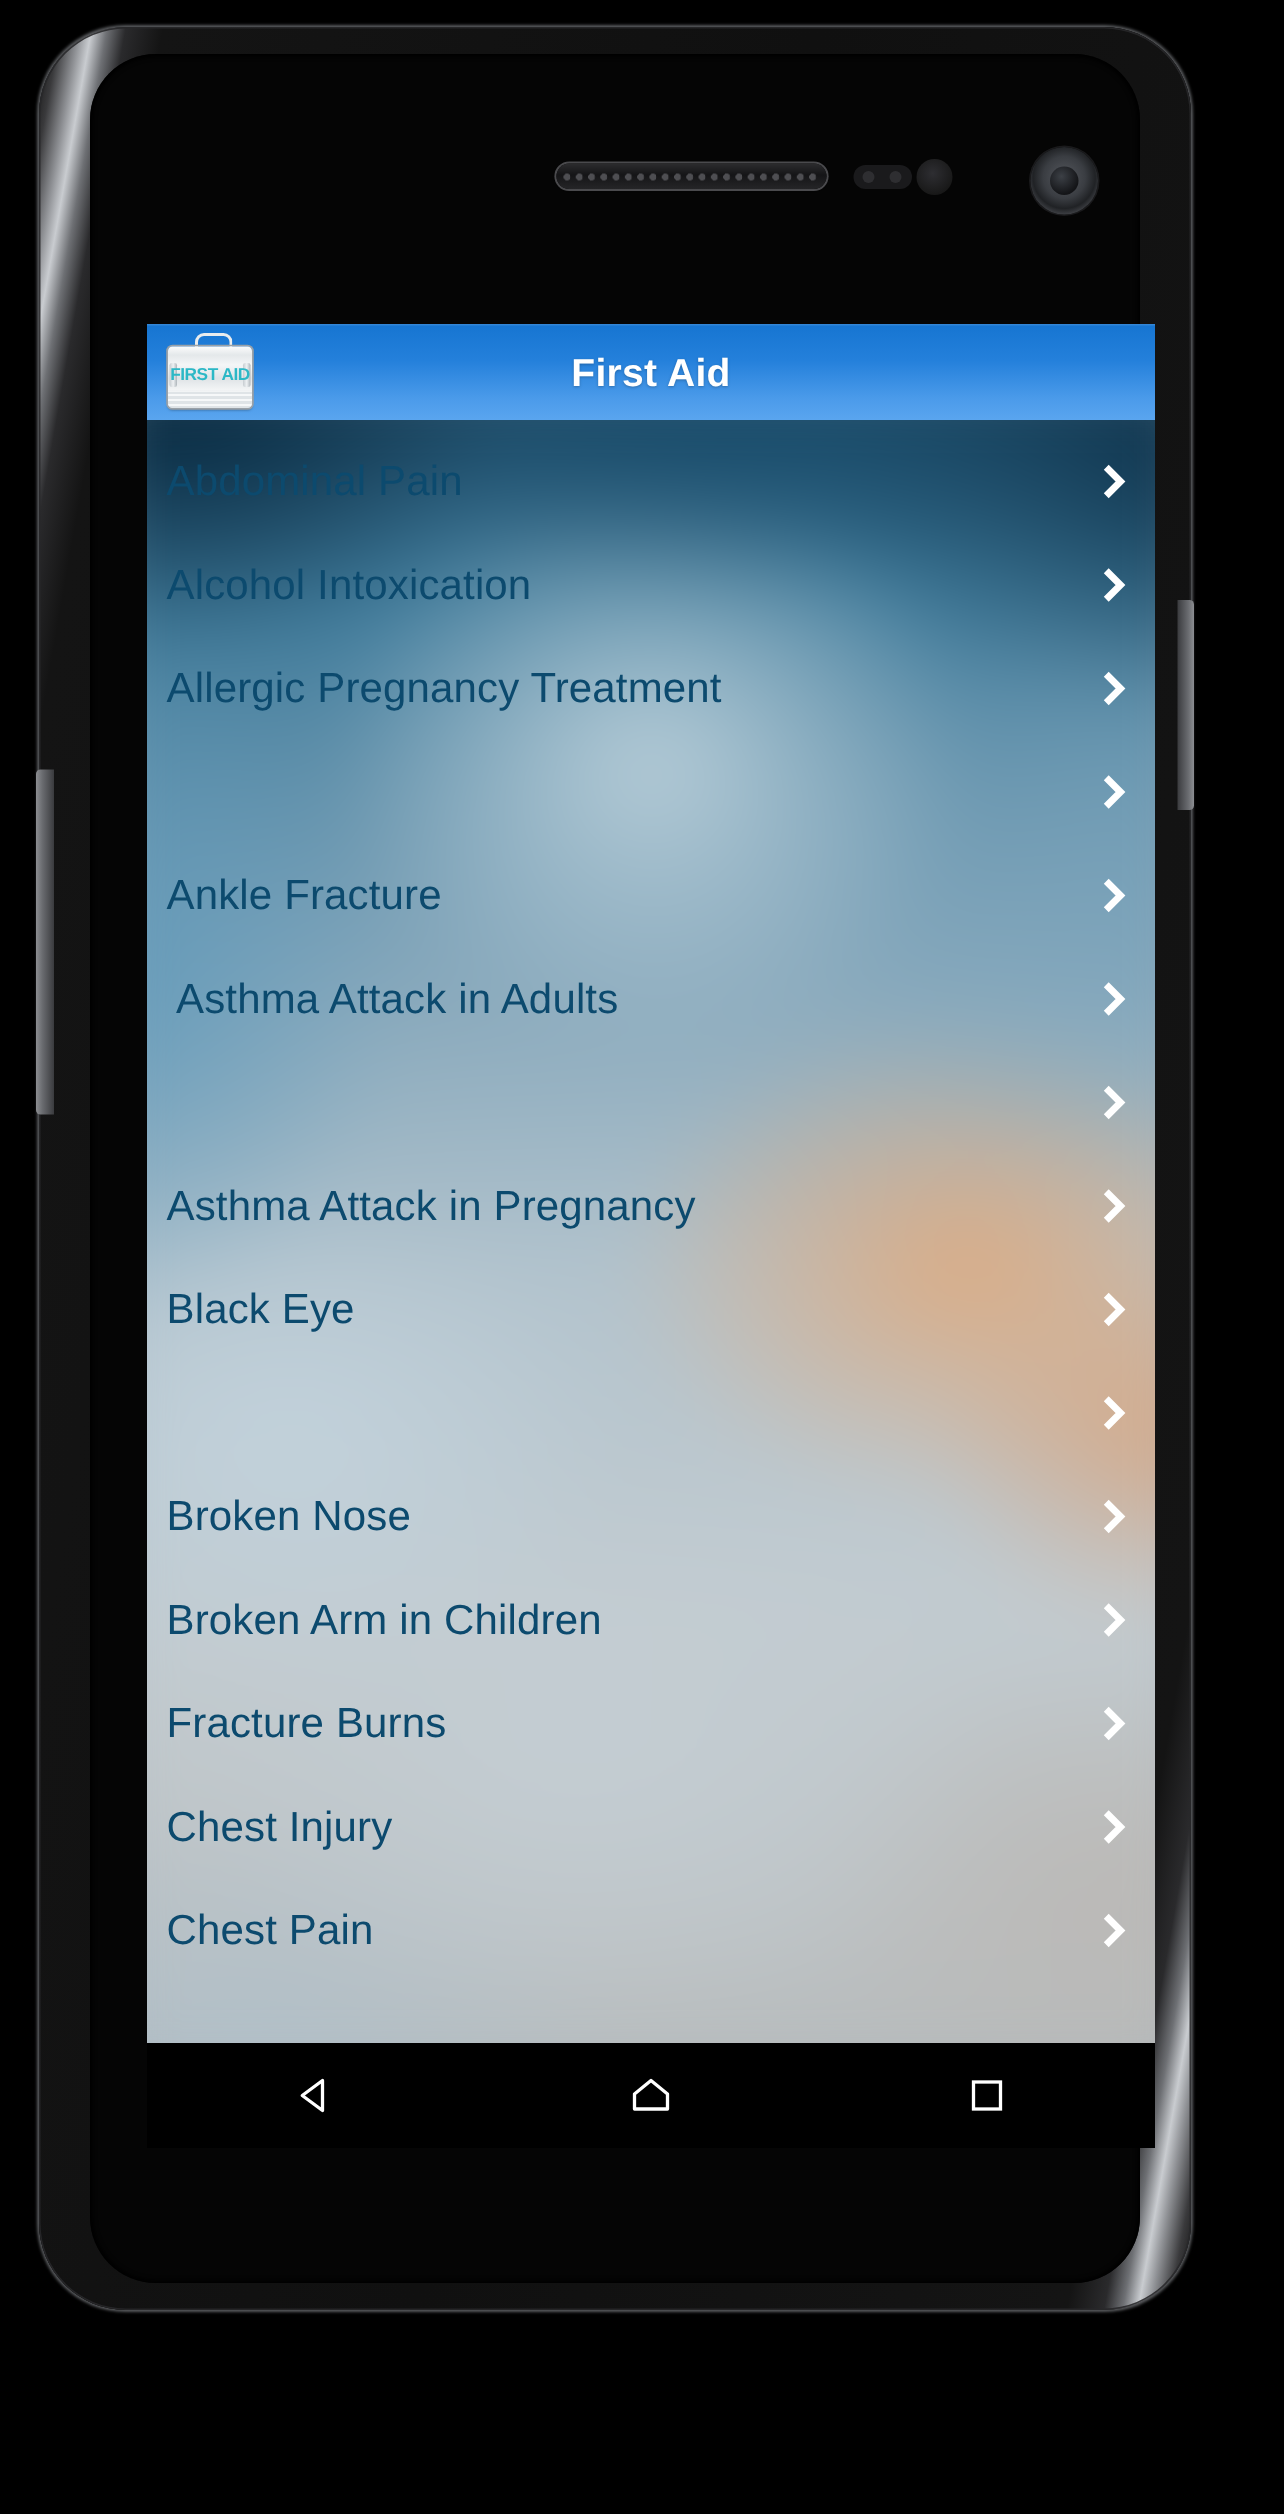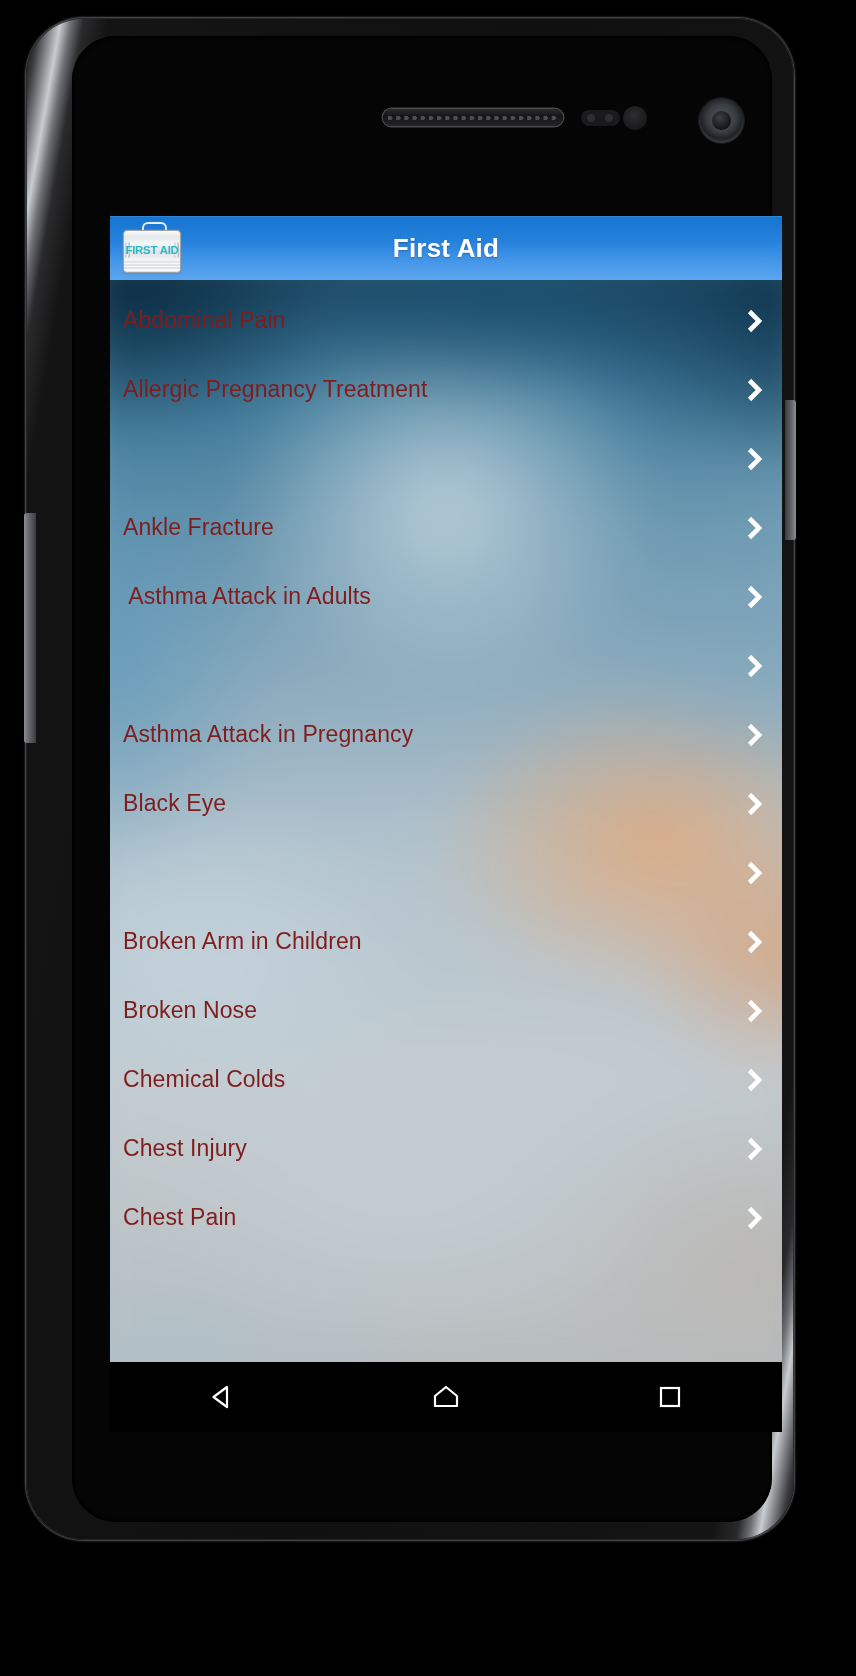--- a/index.html
+++ b/index.html
@@ -47,21 +47,21 @@
         #8e9094 97.4%,
         #3a3a3c 98.6%,
         #0a0a0a 100%);
     box-shadow:
       0 0 2px 1px rgba(160,164,170,0.55),
       0 0 0 1px rgba(40,40,42,0.9) inset;
   }
 
   .phone-inner {
     position: absolute;
-    left: 46px;
+    left: 34px;
     top: 18px;
     width: 700px;
     height: 1486px;
     border-radius: 44px;
     background: #050505;
     box-shadow: 0 0 3px 2px rgba(0,0,0,0.95) inset;
   }
 
   
   .screen-glass {
@@ -286,22 +286,22 @@
   }
   .row {
     position: relative;
     height: 69px;
     display: flex;
     align-items: center;
     padding: 0 0 0 13px;
     box-sizing: border-box;
   }
   .row-label {
-    font-size: 23px;
-    color: #7f1d1d;
+    font-size: 28px;
+    color: #0c4a6e;
     letter-spacing: 0.1px;
     white-space: pre;
     line-height: 1;
   }
   .row-chevron {
     position: absolute;
     right: 14px;
     top: 50%;
     transform: translateY(-50%);
     width: 26px;
@@ -367,20 +367,28 @@
             <div class="list" id="topic-list">
                 <div class="row">
                   <span class="row-label">Abdominal Pain</span>
                   <span class="row-chevron">
                     <svg width="22" height="26" viewBox="0 0 22 26" aria-hidden="true">
                       <path d="M5.5 3.5 L15 13 L5.5 22.5" fill="none" stroke="#ffffff" stroke-width="4.6" stroke-linecap="butt" stroke-linejoin="miter"></path>
                     </svg>
                   </span>
                 </div>
                 <div class="row">
+                  <span class="row-label">Alcohol Intoxication</span>
+                  <span class="row-chevron">
+                    <svg width="22" height="26" viewBox="0 0 22 26" aria-hidden="true">
+                      <path d="M5.5 3.5 L15 13 L5.5 22.5" fill="none" stroke="#ffffff" stroke-width="4.6" stroke-linecap="butt" stroke-linejoin="miter"></path>
+                    </svg>
+                  </span>
+                </div>
+                <div class="row">
                   <span class="row-label">Allergic Pregnancy Treatment</span>
                   <span class="row-chevron">
                     <svg width="22" height="26" viewBox="0 0 22 26" aria-hidden="true">
                       <path d="M5.5 3.5 L15 13 L5.5 22.5" fill="none" stroke="#ffffff" stroke-width="4.6" stroke-linecap="butt" stroke-linejoin="miter"></path>
                     </svg>
                   </span>
                 </div>
                 <div class="row">
                   <span class="row-chevron">
                     <svg width="22" height="26" viewBox="0 0 22 26" aria-hidden="true">
@@ -428,37 +436,37 @@
                   </span>
                 </div>
                 <div class="row">
                   <span class="row-chevron">
                     <svg width="22" height="26" viewBox="0 0 22 26" aria-hidden="true">
                       <path d="M5.5 3.5 L15 13 L5.5 22.5" fill="none" stroke="#ffffff" stroke-width="4.6" stroke-linecap="butt" stroke-linejoin="miter"></path>
                     </svg>
                   </span>
                 </div>
                 <div class="row">
+                  <span class="row-label">Broken Nose</span>
+                  <span class="row-chevron">
+                    <svg width="22" height="26" viewBox="0 0 22 26" aria-hidden="true">
+                      <path d="M5.5 3.5 L15 13 L5.5 22.5" fill="none" stroke="#ffffff" stroke-width="4.6" stroke-linecap="butt" stroke-linejoin="miter"></path>
+                    </svg>
+                  </span>
+                </div>
+                <div class="row">
                   <span class="row-label">Broken Arm in Children</span>
                   <span class="row-chevron">
                     <svg width="22" height="26" viewBox="0 0 22 26" aria-hidden="true">
                       <path d="M5.5 3.5 L15 13 L5.5 22.5" fill="none" stroke="#ffffff" stroke-width="4.6" stroke-linecap="butt" stroke-linejoin="miter"></path>
                     </svg>
                   </span>
                 </div>
                 <div class="row">
-                  <span class="row-label">Broken Nose</span>
-                  <span class="row-chevron">
-                    <svg width="22" height="26" viewBox="0 0 22 26" aria-hidden="true">
-                      <path d="M5.5 3.5 L15 13 L5.5 22.5" fill="none" stroke="#ffffff" stroke-width="4.6" stroke-linecap="butt" stroke-linejoin="miter"></path>
-                    </svg>
-                  </span>
-                </div>
-                <div class="row">
-                  <span class="row-label">Chemical Colds</span>
+                  <span class="row-label">Fracture Burns</span>
                   <span class="row-chevron">
                     <svg width="22" height="26" viewBox="0 0 22 26" aria-hidden="true">
                       <path d="M5.5 3.5 L15 13 L5.5 22.5" fill="none" stroke="#ffffff" stroke-width="4.6" stroke-linecap="butt" stroke-linejoin="miter"></path>
                     </svg>
                   </span>
                 </div>
                 <div class="row">
                   <span class="row-label">Chest Injury</span>
                   <span class="row-chevron">
                     <svg width="22" height="26" viewBox="0 0 22 26" aria-hidden="true">

